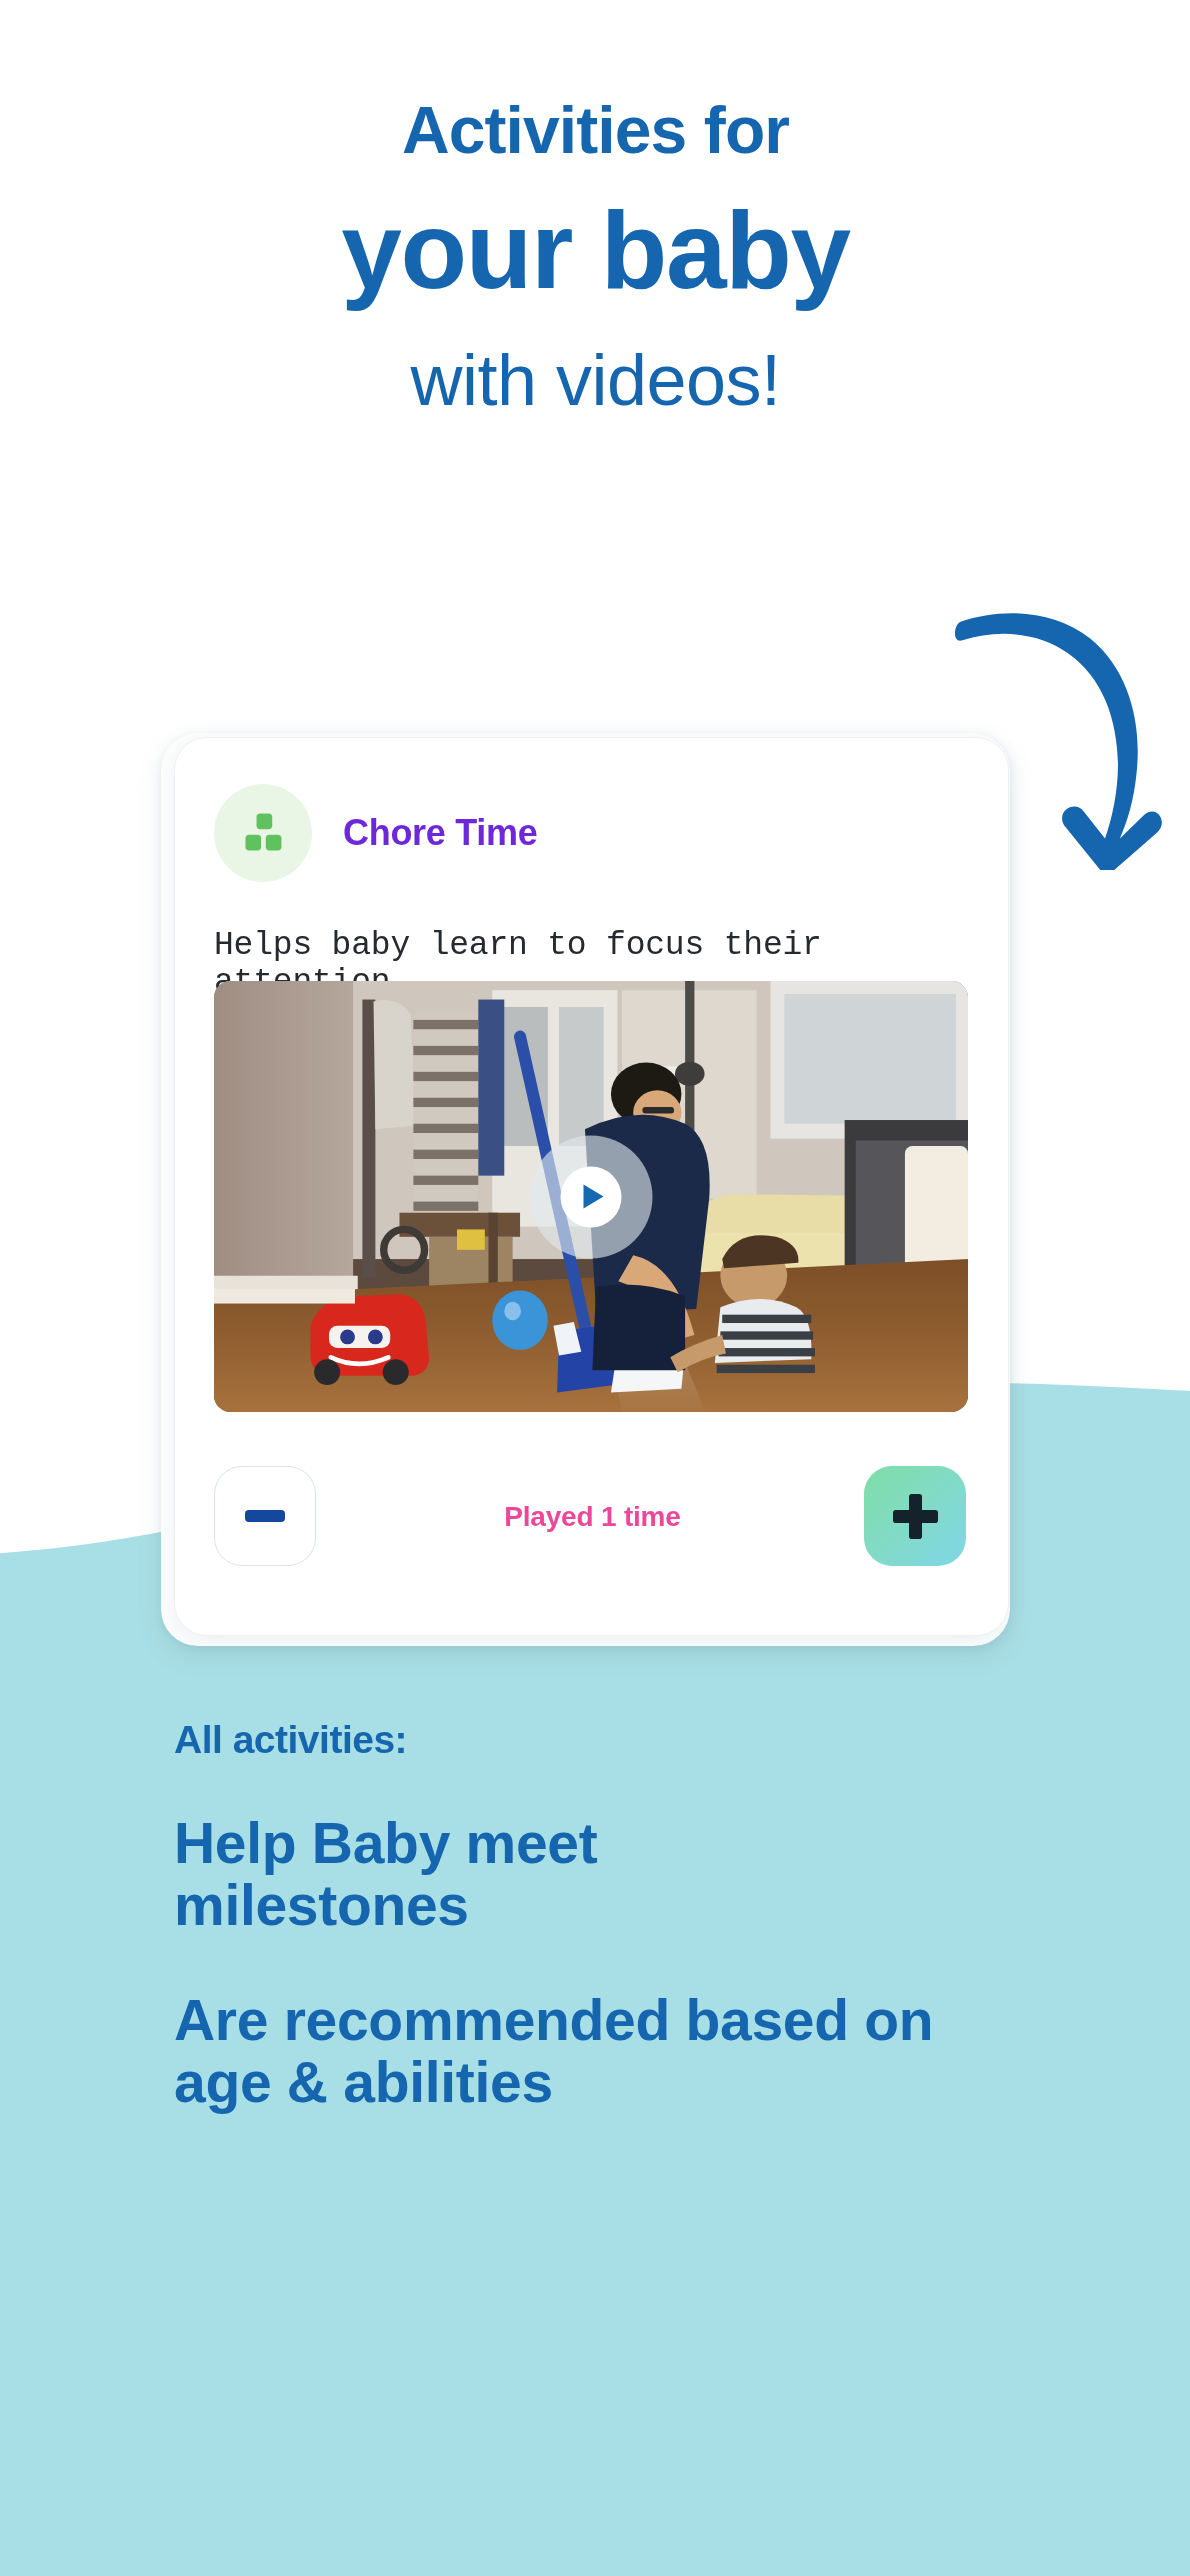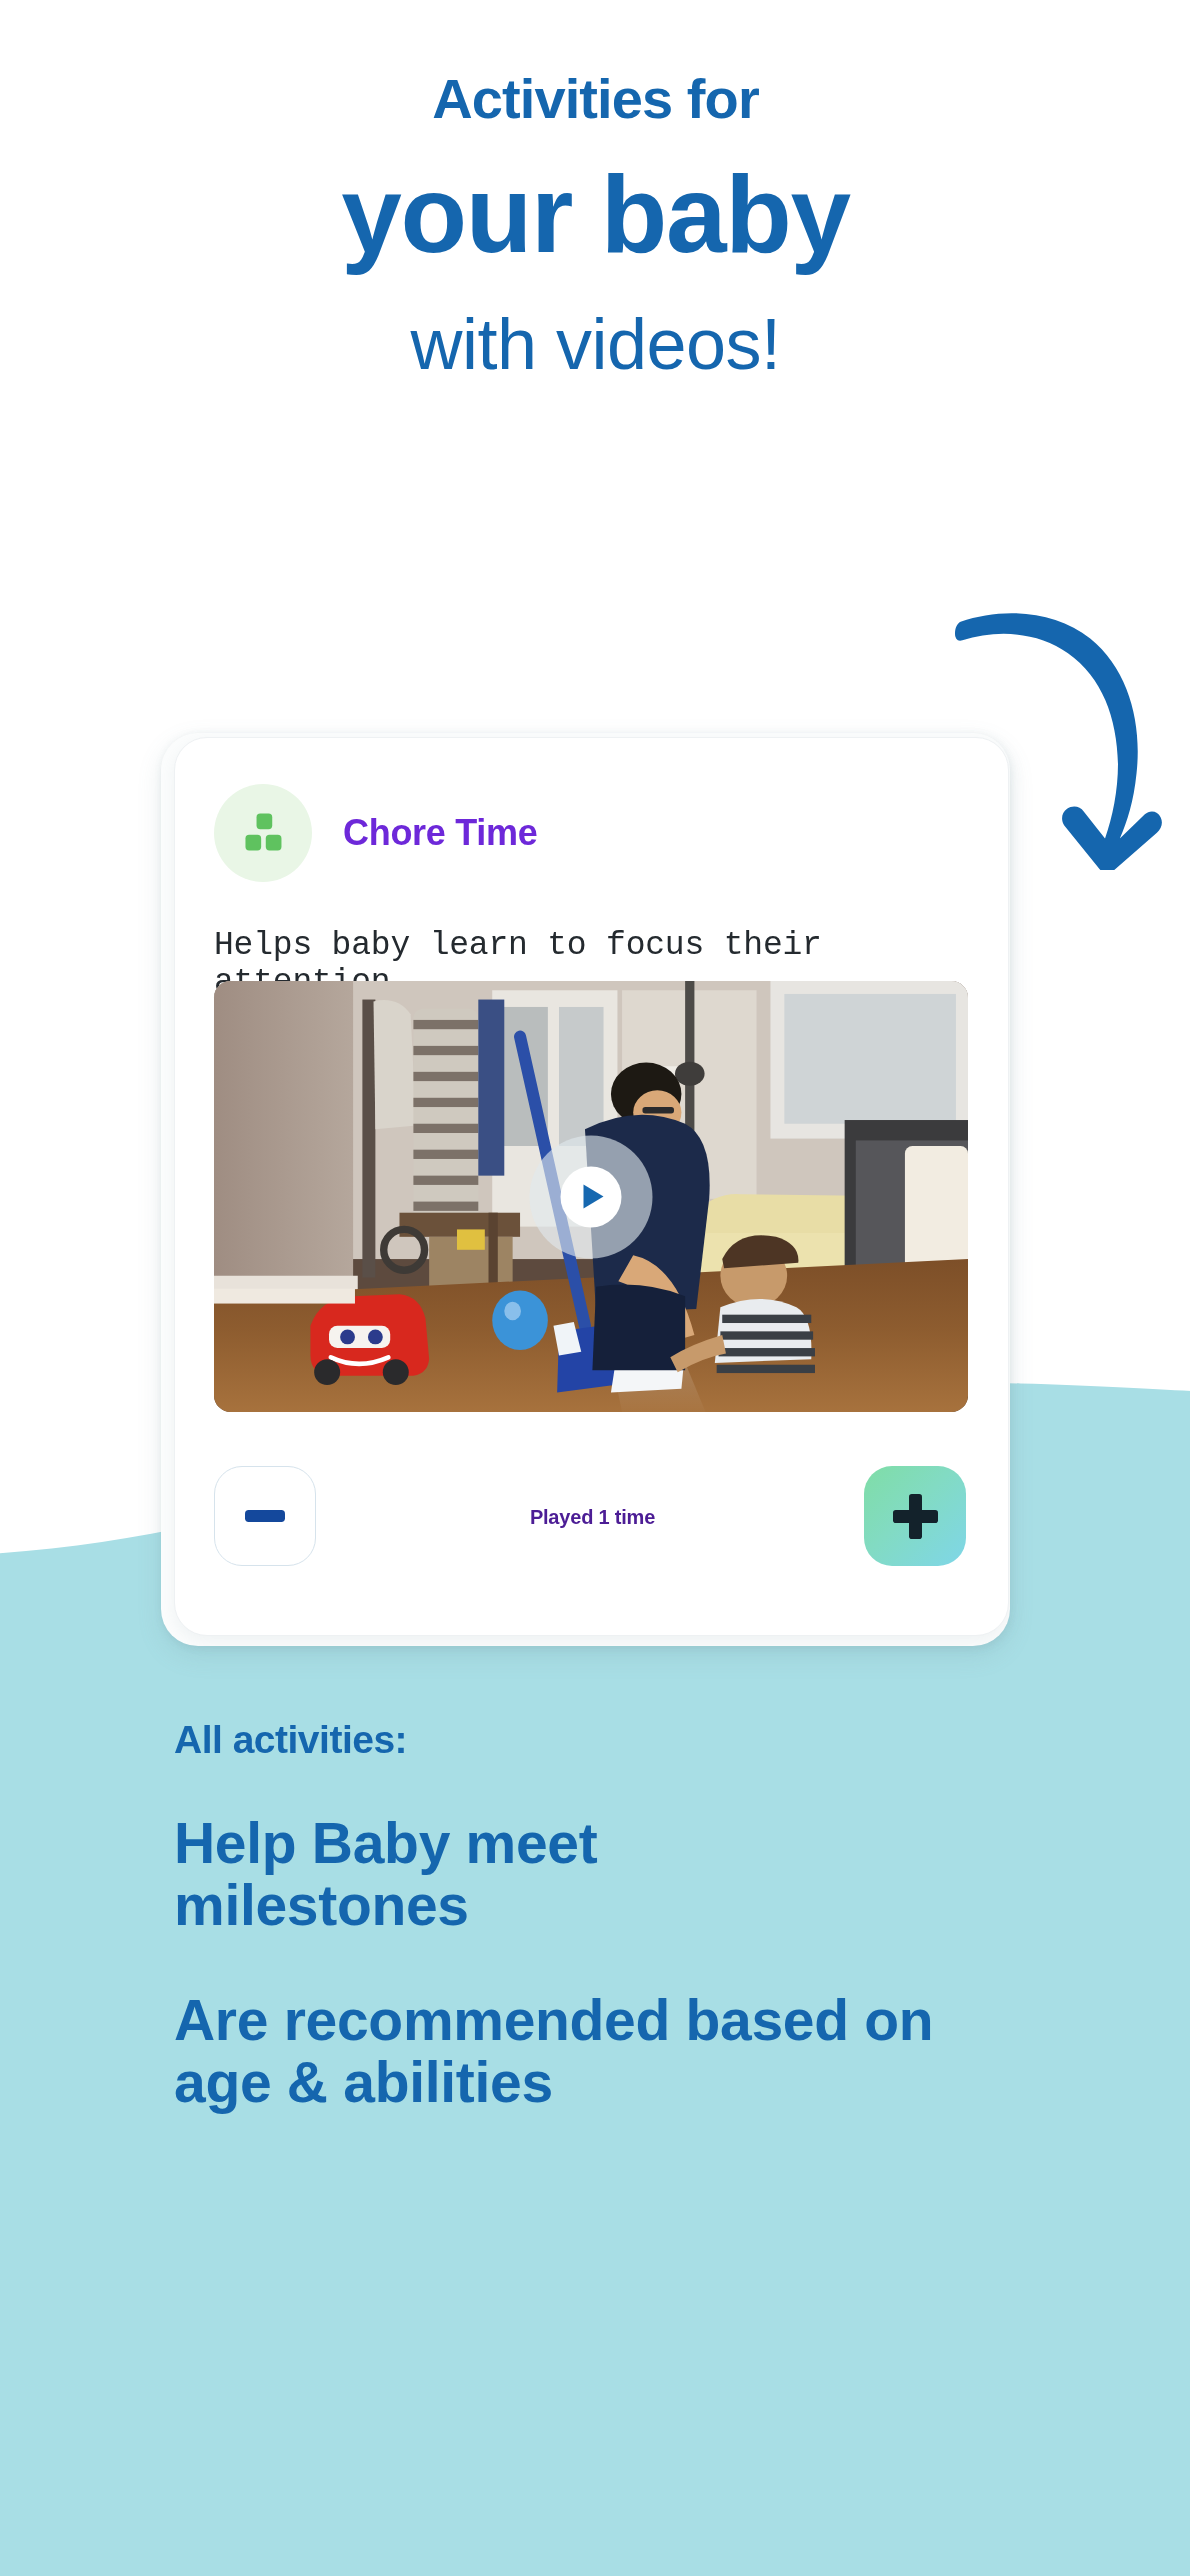--- a/index.html
+++ b/index.html
@@ -27,22 +27,22 @@
   
   #headline {
     position:absolute;
     left:0; top:0; width:1191px;
     text-align:center;
     color:#1566ae;
     user-select:none;
   }
   .hl-line { display:block; line-height:1.0; }
   #hl-1 {
-    margin-top:71px;
-    font-size:56px;
+    margin-top:97px;
+    font-size:66px;
     font-weight:700;
     letter-spacing:-0.9px;
   }
   #hl-2 {
     margin-top:33px;
     font-size:109px;
     font-weight:700;
     letter-spacing:-1.4px;
   }
   #hl-3 {
@@ -170,23 +170,23 @@
   }
   #minus-glyph {
     width:40px; height:12px;
     border-radius:3.7px;
     background:#14489c;
   }
   #play-count-label {
     position:absolute;
     left:0; top:0; width:835px; height:116px;
     display:flex; align-items:center; justify-content:center;
-    font-size:20px;
-    font-weight:700;
-    color:#4c1d95;
+    font-size:28px;
+    font-weight:700;
+    color:#ec4899;
     letter-spacing:-0.2px;
   }
   #increment-button {
     position:absolute;
     left:689px; top:7.4px;
     width:102px; height:100px;
     border-radius:28px;
     background:linear-gradient(135deg, #7fdda6 0%, #82dbc3 45%, #7fd6e8 100%);
     display:flex; align-items:center; justify-content:center;
     cursor:pointer;

